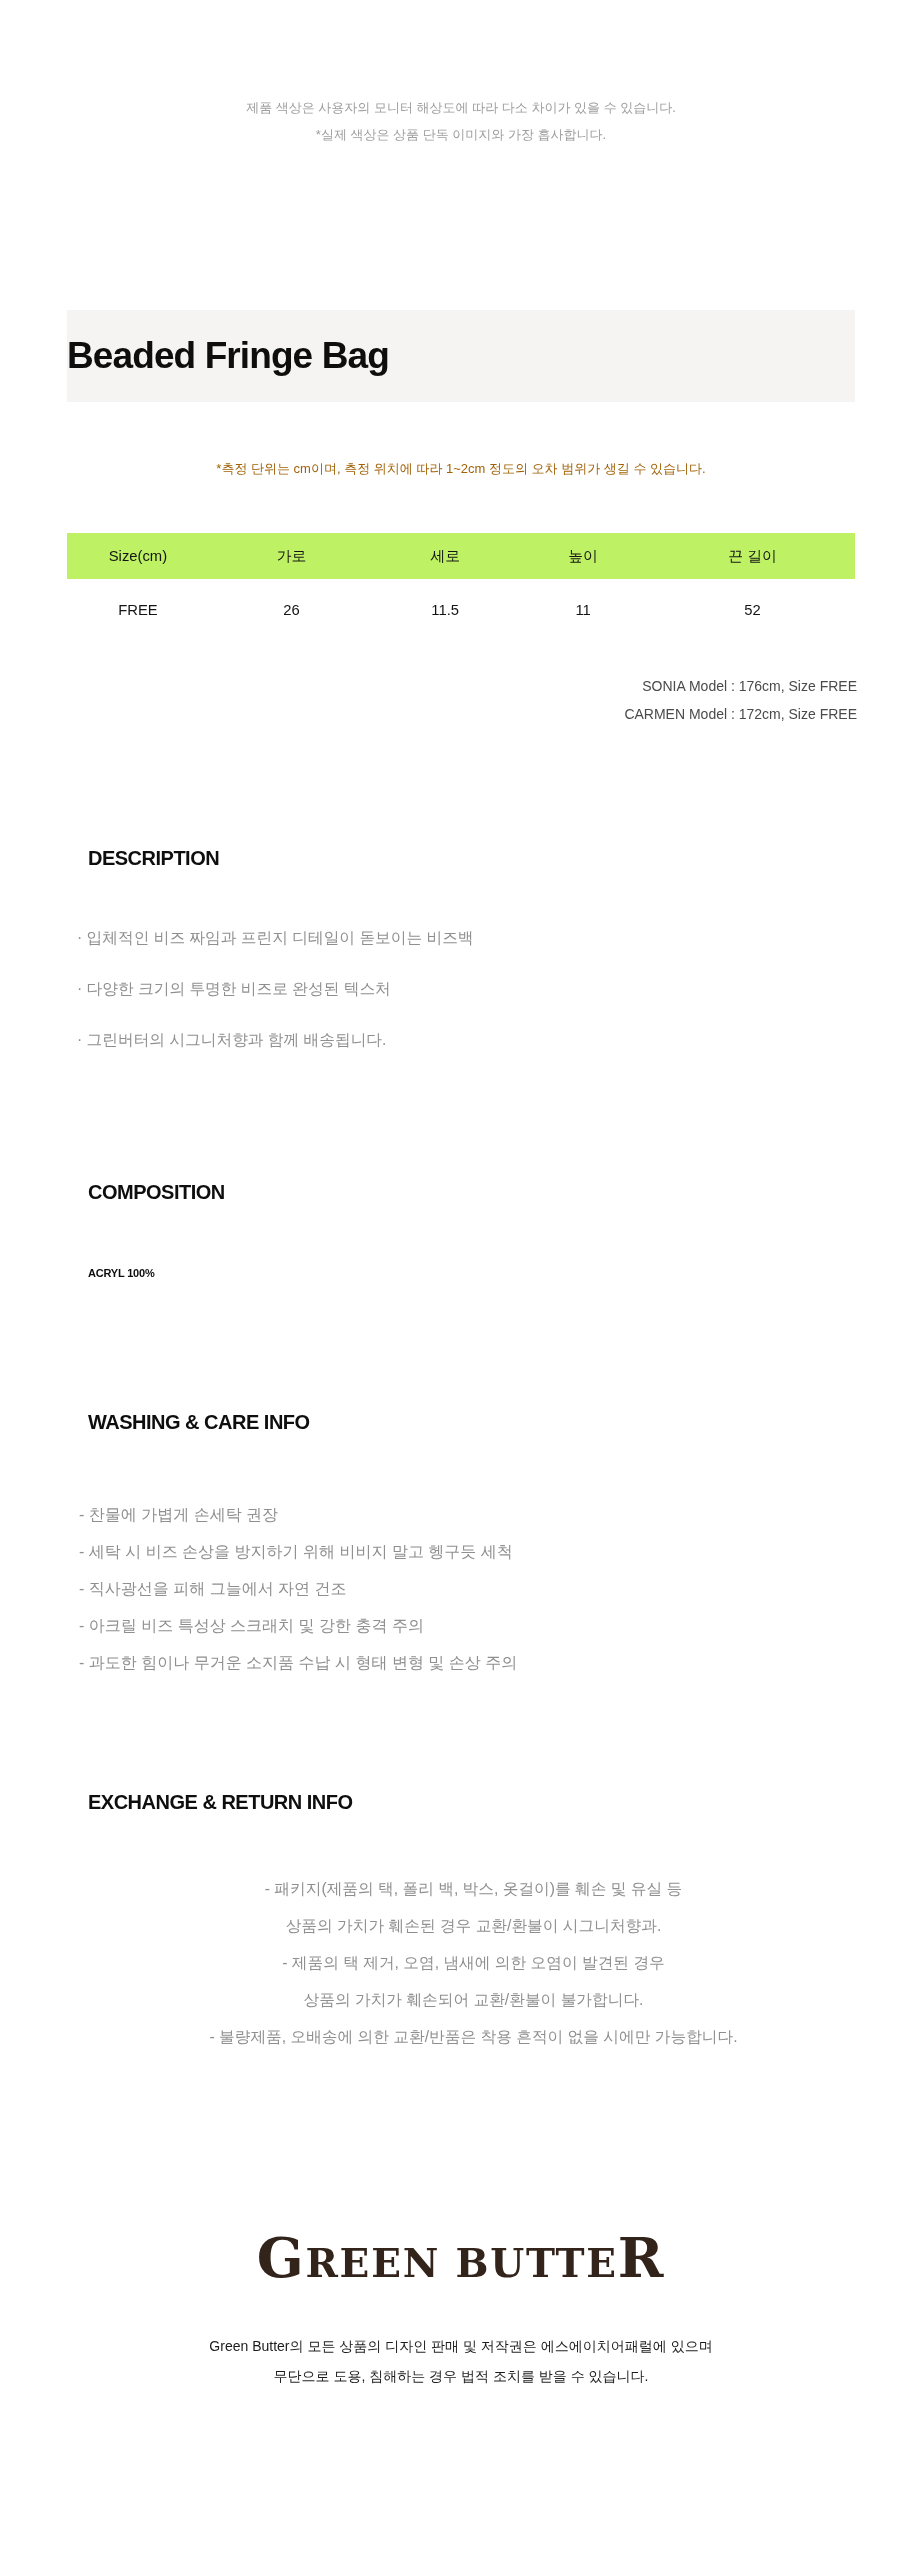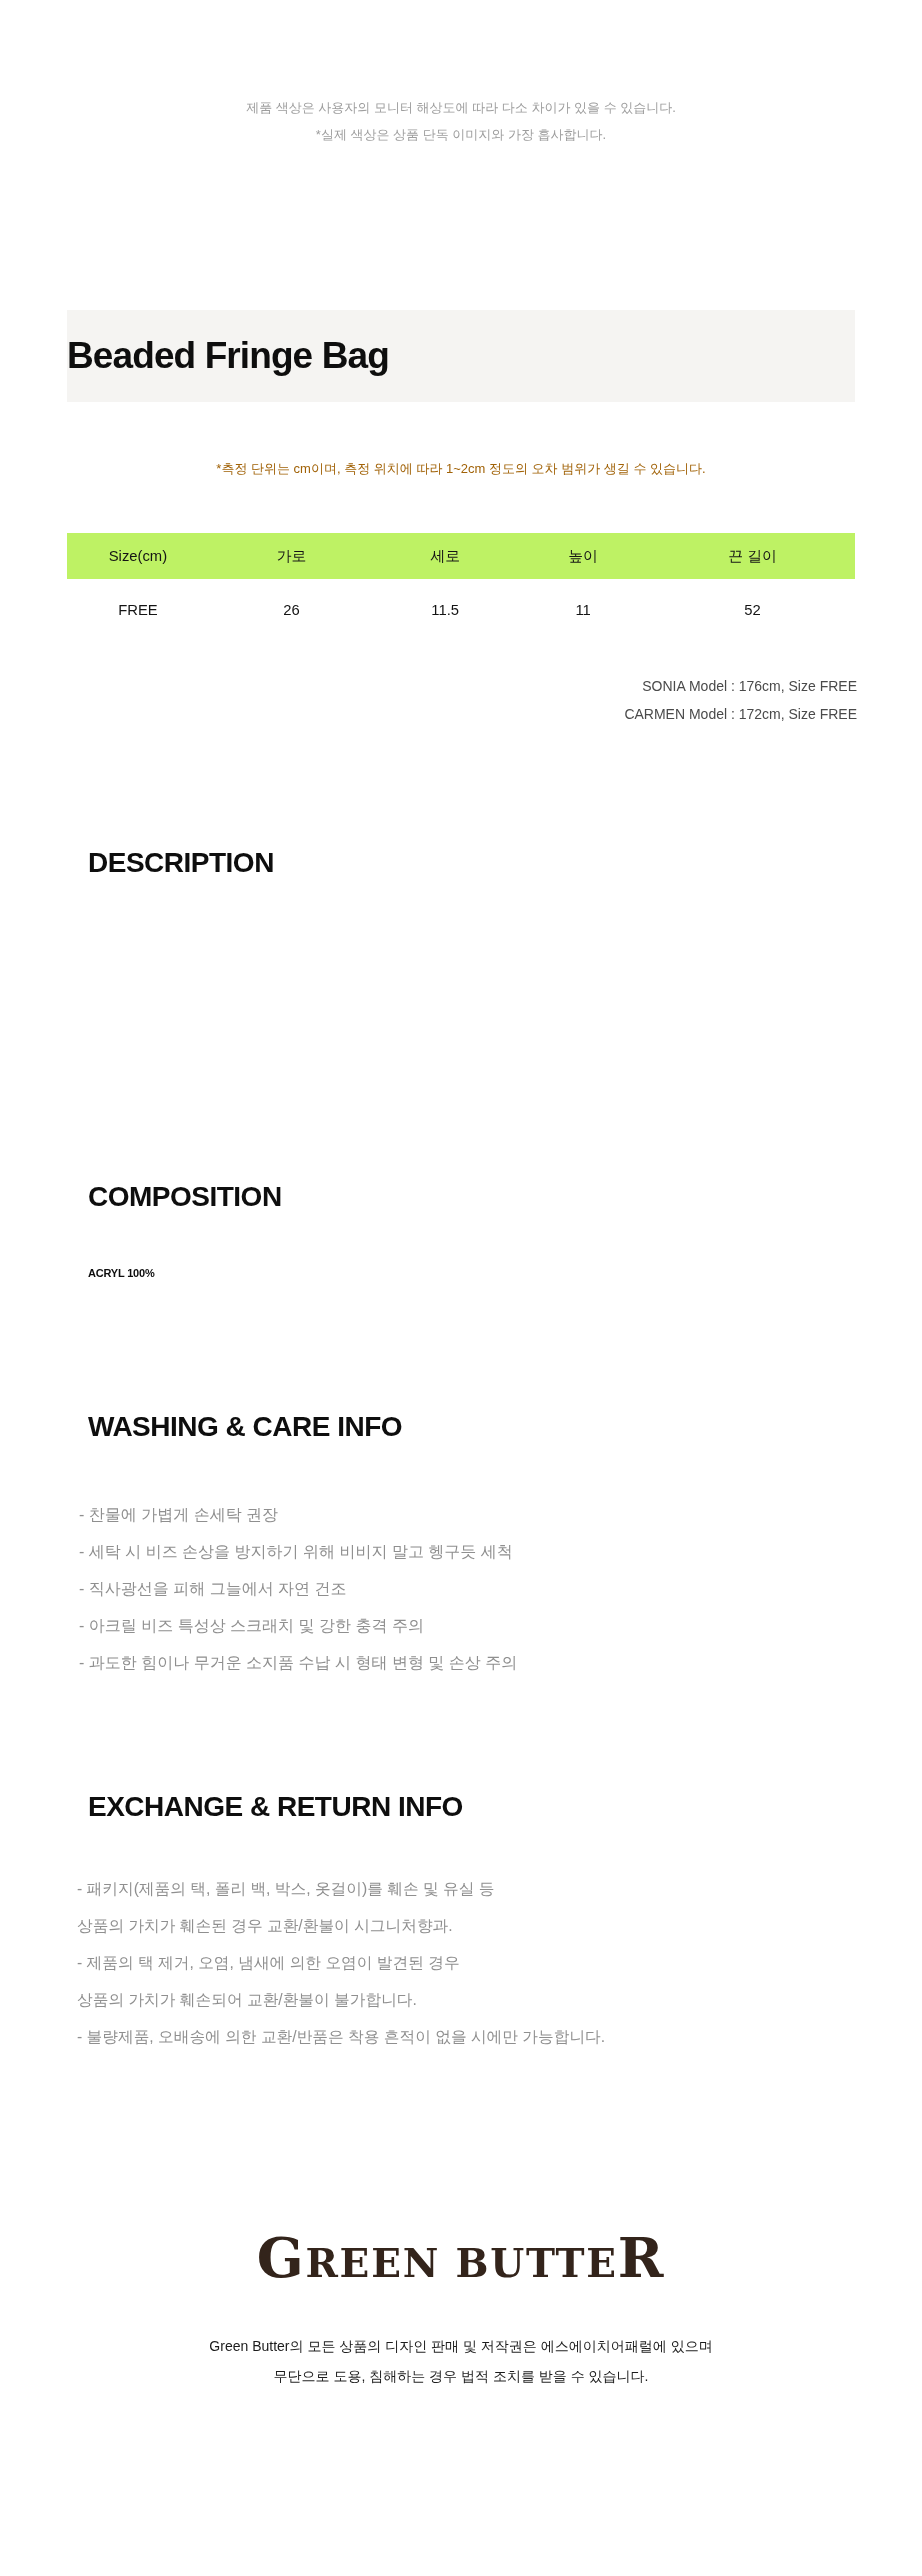--- a/index.html
+++ b/index.html
@@ -44,42 +44,42 @@
   }
   .size-table .row.body .cell { height: 62px; }
 
   .model-info {
     position: absolute; top: 672px; right: 65px;
     text-align: right; font-size: 14px; line-height: 28px; color: #4a4a4a;
   }
 
   .section-heading {
     position: absolute; left: 88px;
-    font-size: 28px; font-weight: 700; letter-spacing: -0.5px; color: #0e0e0e;
+    font-size: 20px; font-weight: 700; letter-spacing: -0.5px; color: #0e0e0e;
   }
   .heading-description { top: 847px; }
   .heading-composition { top: 1181px; }
   .heading-washing { top: 1411px; }
   .heading-exchange { top: 1791px; }
 
   .desc-items {
     position: absolute; top: 912px; left: 77px; width: 766px;
     font-size: 15.7px; line-height: 51px; color: #8f8f8f;
   }
   .composition-value {
     position: absolute; top: 1267px; left: 88px;
     font-size: 11px; font-weight: 700; letter-spacing: -0.2px; color: #0e0e0e;
   }
   .care-items {
     position: absolute; top: 1496px; left: 79px; width: 775px;
     font-size: 16px; line-height: 37px; color: #8f8f8f;
   }
   .exchange-items {
     position: absolute; top: 1870px; left: 77px; width: 793px;
-    font-size: 15.7px; line-height: 37px; color: #8f8f8f;
+    font-size: 15.7px; line-height: 37px; color: #8f8f8f; text-align: center;
   }
 
   .brand-logo {
     position: absolute; top: 2221px; left: 0; width: 100%;
     text-align: center; color: #33241b;
     font-family: "DejaVu Serif", "Liberation Serif", serif;
     font-weight: 700; font-size: 39px; letter-spacing: 1.8px; line-height: 74px;
     white-space: nowrap;
   }
   .brand-logo .big { font-size: 55px; }
@@ -121,20 +121,25 @@
       <div class="cell">52</div>
     </div>
   </div>
 
   <div class="model-info">
     <p>SONIA Model : 176cm, Size FREE</p>
     <p>CARMEN Model : 172cm, Size FREE</p>
   </div>
 
   <h2 class="section-heading heading-description">DESCRIPTION</h2>
+  <div class="desc-items">
+    <p>· 입체적인 비즈 짜임과 프린지 디테일이 돋보이는 비즈백</p>
+    <p>· 다양한 크기의 투명한 비즈로 완성된 텍스처</p>
+    <p>· 그린버터의 시그니처향과 함께 배송됩니다.</p>
+  </div>
 
   <h2 class="section-heading heading-composition">COMPOSITION</h2>
   <p class="composition-value">ACRYL 100%</p>
 
   <h2 class="section-heading heading-washing">WASHING &amp; CARE INFO</h2>
   <div class="care-items">
     <p>- 찬물에 가볍게 손세탁 권장</p>
     <p>- 세탁 시 비즈 손상을 방지하기 위해 비비지 말고 헹구듯 세척</p>
     <p>- 직사광선을 피해 그늘에서 자연 건조</p>
     <p>- 아크릴 비즈 특성상 스크래치 및 강한 충격 주의</p>

